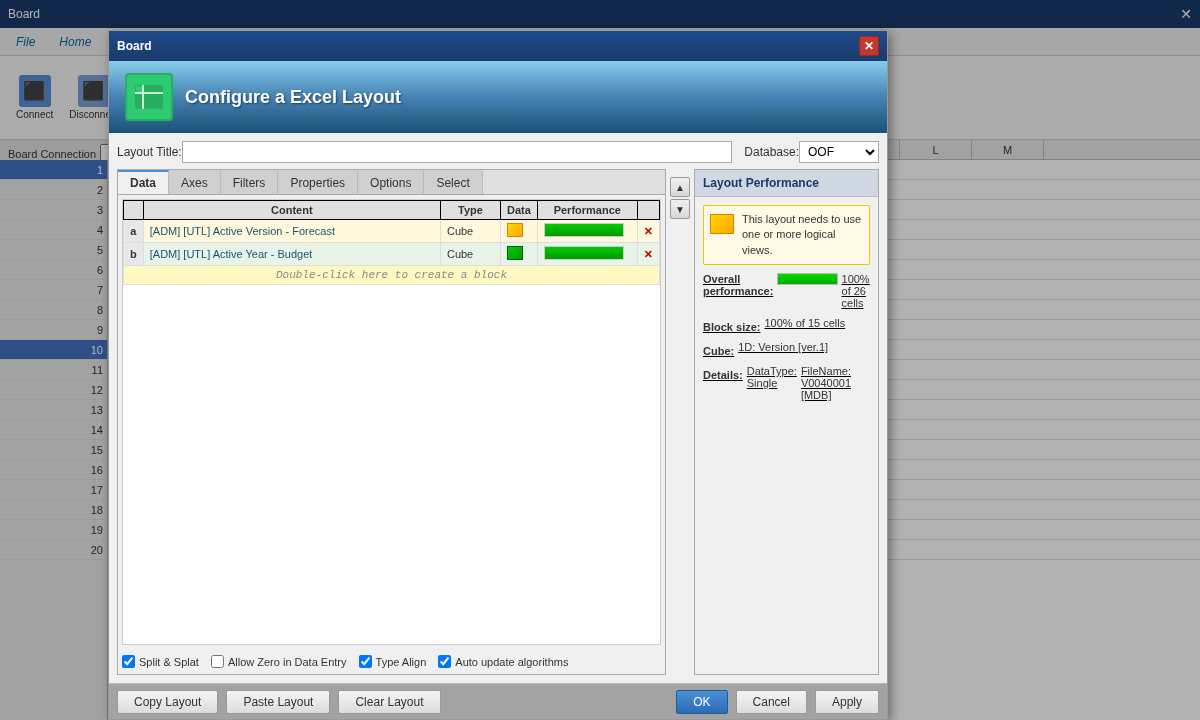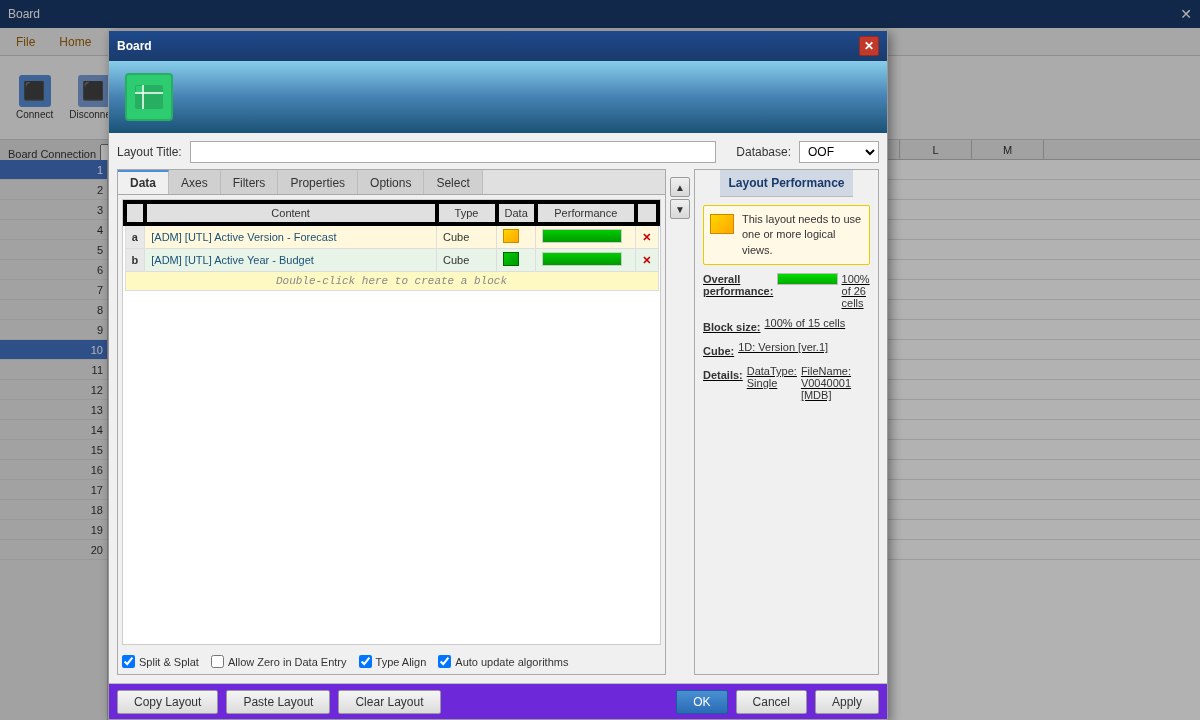--- a/index.html
+++ b/index.html
@@ -37,21 +37,22 @@
       display: flex;
       align-items: center;
       padding: 0 4px;
       border-bottom: 1px solid #ccc;
     }
 
     .ribbon-tab {
       padding: 4px 12px;
       font-size: 12px;
       cursor: pointer;
-      color: #a16207;
+      color: #0369a1;
+      font-style: italic;
     }
 
     .ribbon-content {
       background: #f5f5f5;
       height: 84px;
       display: flex;
       align-items: center;
       padding: 4px 8px;
       border-bottom: 1px solid #ccc;
     }
@@ -246,21 +247,20 @@
       display: flex;
       flex-direction: column;
       padding: 8px;
       gap: 6px;
     }
 
     
     .layout-title-row {
       display: flex;
       align-items: center;
-      gap: 8px;
     }
 
     .layout-title-label {
       font-size: 12px;
       color: #333;
       white-space: nowrap;
     }
 
     .layout-title-input {
       flex: 1;
@@ -327,24 +327,24 @@
       overflow: hidden;
     }
 
     .data-table {
       width: 100%;
       border-collapse: collapse;
     }
 
     .data-table th {
       background: #e0e0e0;
-      border: 4px solid #000000;
+      border: 1px solid #000000;
       padding: 3px 6px;
       font-size: 11px;
-      font-weight: normal;
+      font-weight: bold;
       color: #333;
       text-align: center;
     }
 
     .data-table td {
       border: 1px solid #ddd;
       padding: 3px 6px;
       font-size: 11px;
       color: #333;
     }
@@ -429,21 +429,20 @@
       cursor: pointer;
     }
 
     
     .right-panel {
       width: 185px;
       border: 1px solid #aaa;
       background: #f0f0f0;
       display: flex;
       flex-direction: column;
-      align-items: center;
     }
 
     .perf-header {
       background: #d0d8e4;
       padding: 6px 8px;
       font-size: 12px;
       font-weight: bold;
       color: #1a3a6b;
       border-bottom: 1px solid #bbb;
     }
@@ -514,21 +513,21 @@
     .perf-detail-label {
       font-size: 11px;
       font-weight: bold;
       color: #333;
       margin-top: 4px;
     }
 
     
     .dialog-footer {
       height: 36px;
-      background: #6d28d9;
+      background: #a3a3a3;
       border-top: 1px solid #bbb;
       display: flex;
       align-items: center;
       padding: 15px 8px;
       gap: 8px;
     }
 
     .footer-btn {
       padding: 4px 16px;
       background: linear-gradient(to bottom, #f5f5f5, #dcdcdc);
@@ -809,20 +808,21 @@
 
   <div class="dialog-header">
     <div class="dialog-logo">
       <svg width="32" height="28" viewBox="0 0 32 28">
         <rect x="2" y="2" width="28" height="24" fill="#27ae60" rx="2"></rect>
         <line x1="2" y1="10" x2="30" y2="10" stroke="white" stroke-width="1.5"></line>
         <line x1="10" y1="2" x2="10" y2="26" stroke="white" stroke-width="1.5"></line>
         <rect x="3" y="3" width="6" height="6" fill="#2ecc71"></rect>
       </svg>
     </div>
+    <div class="dialog-title-text">Configure a Excel Layout</div>
   </div>
 
   <div class="dialog-body">
 
     <div class="layout-title-row">
       <label class="layout-title-label">Layout Title:</label>
       <input class="layout-title-input" type="text" value="" style="">
       <label class="database-label">Database:</label>
       <select class="database-select">
         <option>OOF</option>

